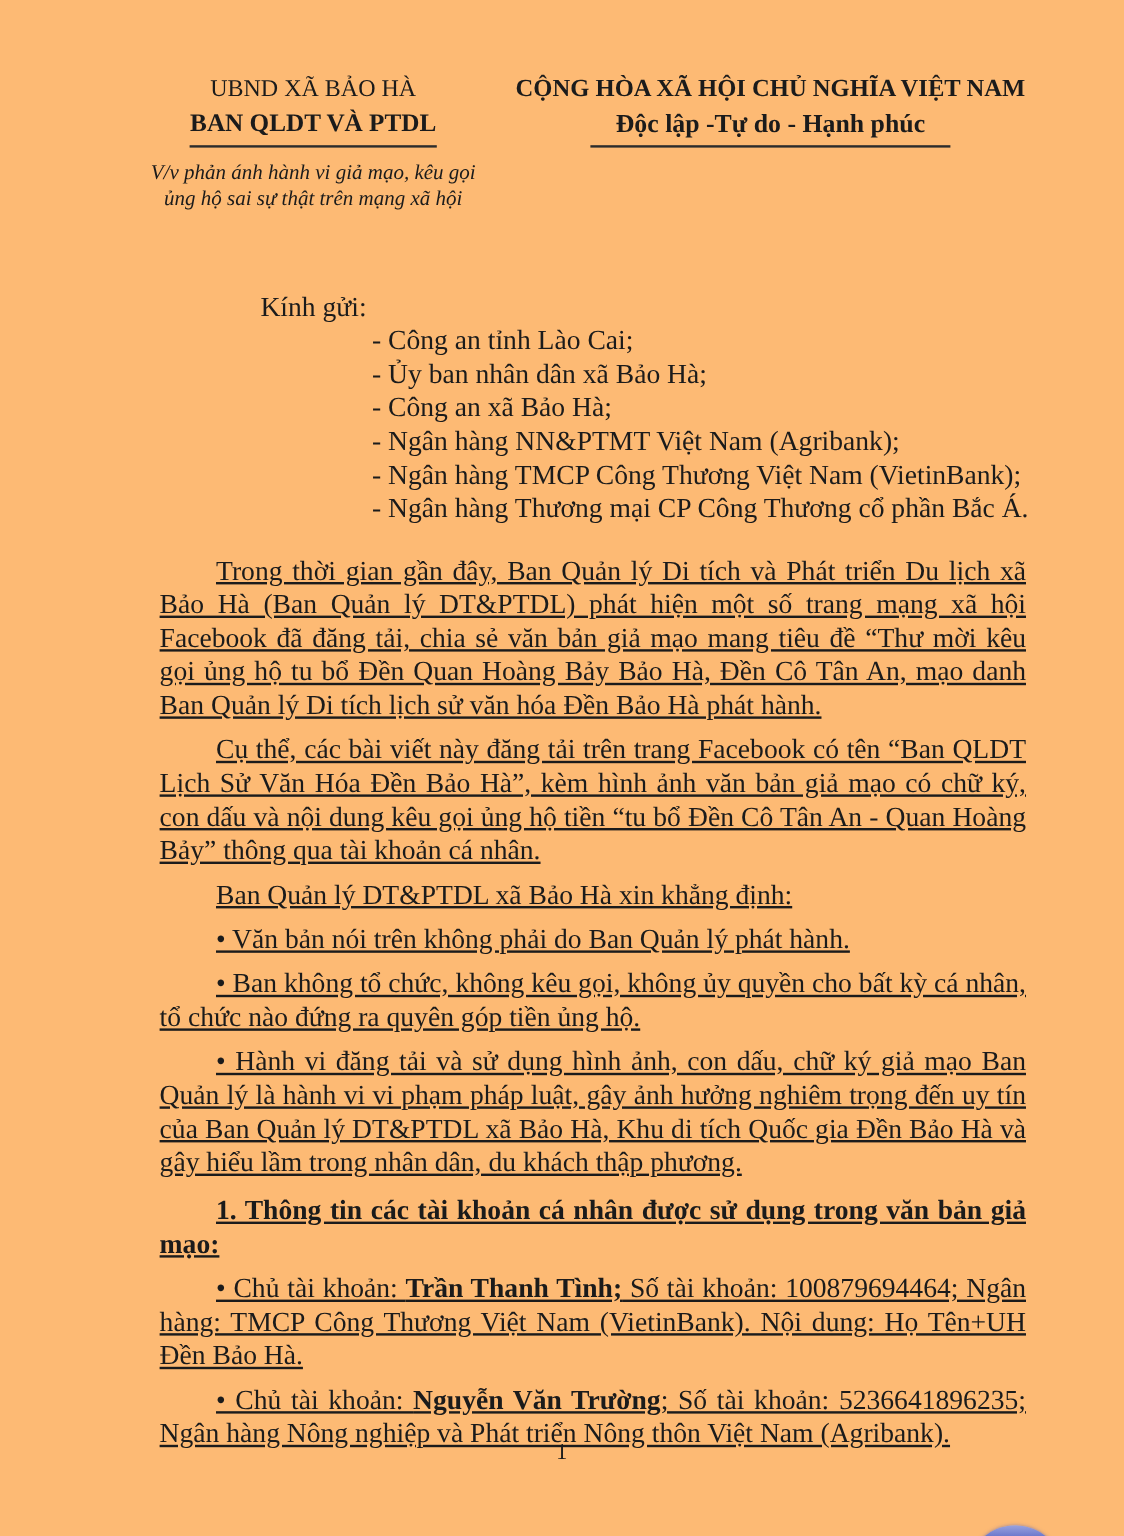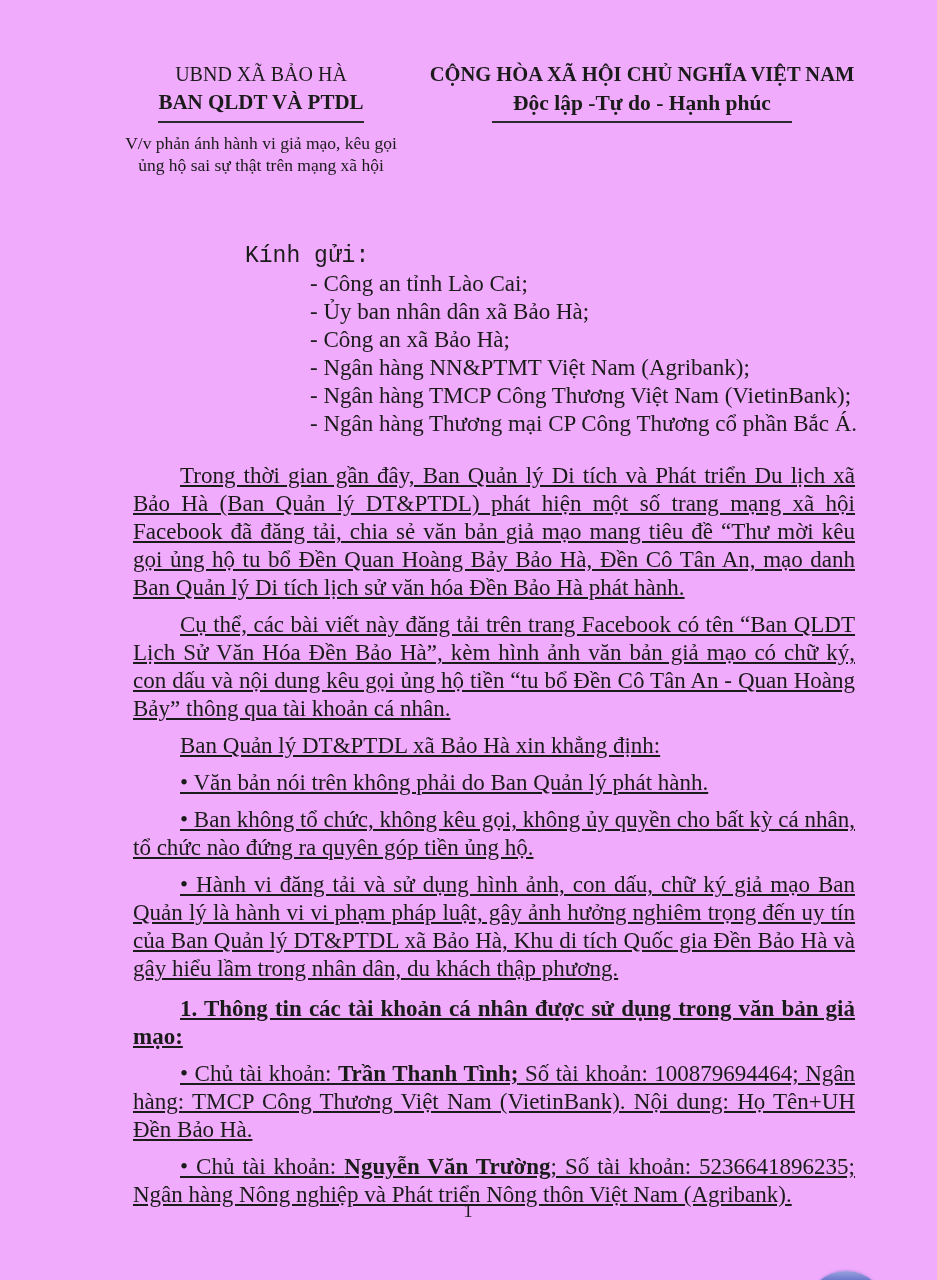--- a/index.html
+++ b/index.html
@@ -1,21 +1,21 @@
 <!DOCTYPE html>
 <html lang="vi"><head>
 <meta charset="utf-8">
 <style>
   html, body { margin: 0; padding: 0; background: #e9e9e9; }
   .page {
     position: relative;
     width: 937px;
     height: 1280px;
     margin: 0 auto;
-    background: #f0abfc;
+    background: #fdba74;
     overflow: hidden;
     color: #1b1b1b;
     font-family: "Liberation Serif", "DejaVu Serif", serif;
     -webkit-font-smoothing: antialiased;
   }
 
   
   .hdr {
     position: absolute;
     top: 62px;
@@ -25,37 +25,37 @@
   }
   .hdr-left  { width: 332px; text-align: center; }
   .hdr-right { width: 430px; text-align: center; }
 
   .h-parent { font-size: 20px; line-height: 25px; }
   .h-org    { font-size: 21px; line-height: 26px; font-weight: bold; margin-top: 2px; }
   .rule     { height: 0; border-top: 2px solid #2c2c2c; }
   .rule-left  { width: 206px; margin: 6px auto 9px; }
   .rule-right { width: 300px; margin: 5px auto 0; }
   .h-num  { font-size: 23px; line-height: 28px; white-space: pre; margin-top: 2px; }
-  .h-sub  { font-size: 17.5px; line-height: 22px; }
+  .h-sub  { font-size: 17.5px; line-height: 22px; font-style: italic; }
   .h-sub-first { margin-top: 3px; }
 
   .h-nat   { font-size: 20.5px; line-height: 25px; font-weight: bold; }
   .h-motto { font-size: 21.5px; line-height: 26px; font-weight: bold; margin-top: 3px; }
   .h-date  { font-size: 23px; line-height: 28px; font-style: italic; margin-top: 13px; white-space: pre; }
 
   
   .doc-body {
     position: absolute;
     top: 242px;
     left: 133px;
     width: 722px;
     font-size: 23px;
     line-height: 28px;
   }
-  .kinhgui    { margin-left: 112px; font-family: Liberation Mono, monospace; }
+  .kinhgui    { margin-left: 84px; }
   .recipients { margin-left: 177px; }
   .recipient  { white-space: nowrap; }
 
   .para {
     margin: 9px 0 0;
     text-align: justify;
     text-indent: 47px;
     text-decoration: underline;
   }
   .para-first { margin-top: 24px; }

